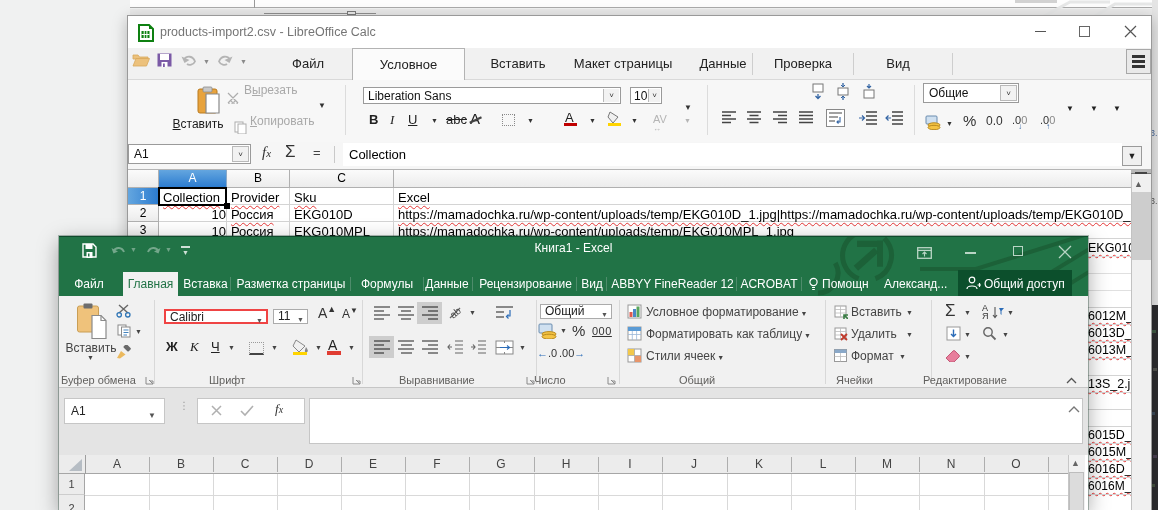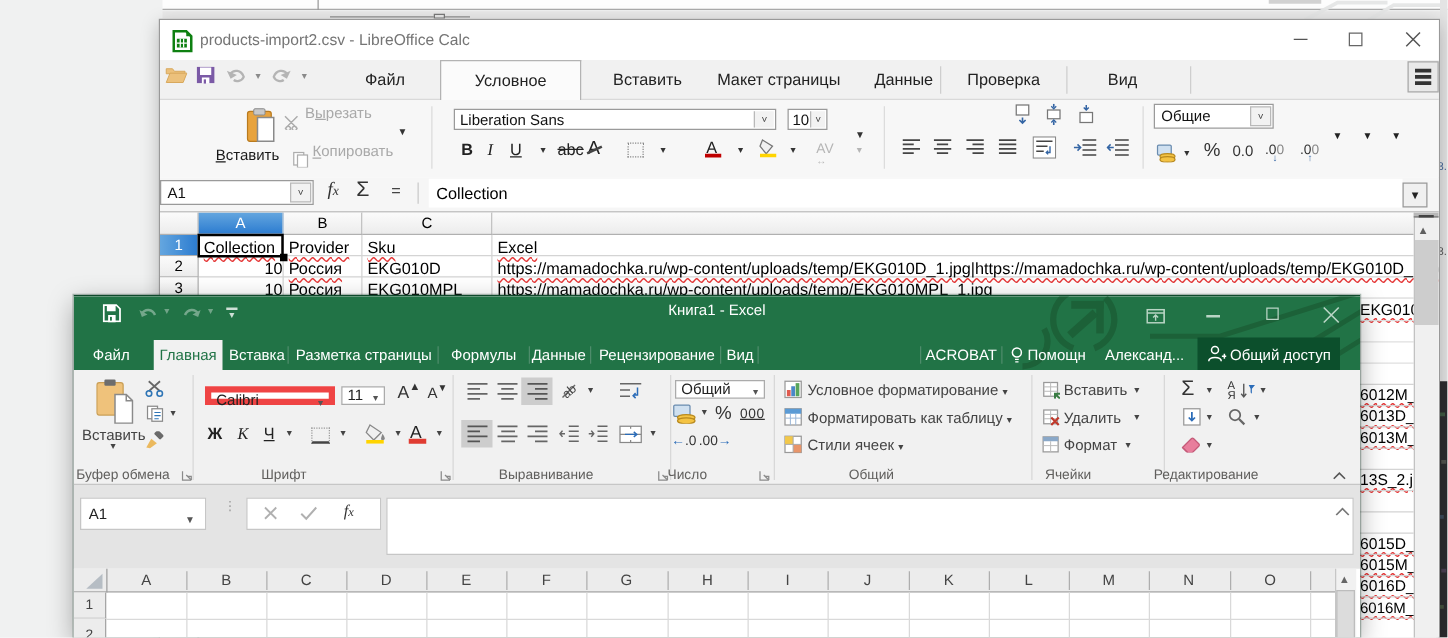--- a/index.html
+++ b/index.html
@@ -347,20 +347,21 @@
 
     <div class="abs" style="left:64px;top:35px;width:55px;height:24px;background:#f1f1f1;"></div>
     <div class="xltab" style="left:5px;width:50px;">Файл</div>
     <div class="xltab" style="left:64px;width:55px;color:#217346;">Главная</div>
     <div class="xltab" style="left:119px;width:55px;">Вставка</div>
     <div class="xltab" style="left:174px;width:116px;">Разметка страницы</div>
     <div class="xltab" style="left:293px;width:70px;">Формулы</div>
     <div class="xltab" style="left:363px;width:50px;">Данные</div>
     <div class="xltab" style="left:415px;width:103px;">Рецензирование</div>
     <div class="xltab" style="left:518px;width:30px;">Вид</div>
+    <div class="xltab" style="left:551px;width:125px;">ABBYY FineReader 12</div>
     <div class="xltab" style="left:679px;width:62px;">ACROBAT</div>
     <div class="xdiv" style="left:171px;"></div>
     <div class="xdiv" style="left:291px;"></div>
     <div class="xdiv" style="left:364px;"></div>
     <div class="xdiv" style="left:413px;"></div>
     <div class="xdiv" style="left:517px;"></div>
     <div class="xdiv" style="left:547px;"></div>
     <div class="xdiv" style="left:677px;"></div>
     <div class="xdiv" style="left:742px;"></div>
     <svg class="abs" style="left:749px;top:40px;" width="11" height="15" viewBox="0 0 11 15">
@@ -402,21 +403,21 @@
           <rect x="7.5" y="0.5" width="7" height="4.5" rx="1" transform="rotate(45 11 3)" fill="#6a6a6a"></rect>
           <path d="M1 13 L5 6 L9.5 9.5 L4 13.5 z" fill="#ebb95e"></path>
         </svg>
     <div class="glabel" style="left:2px;width:84px;">Буфер обмена</div>
     <svg class="launch" style="left:86px;" viewBox="0 0 9 9">
           <path d="M1 1 v7 h7 M5 5 h3 v3" stroke="#8a8a8a" fill="none"></path>
           <path d="M4 4 l4 4" stroke="#8a8a8a"></path>
         </svg>
     <div class="gdiv" style="left:95px;"></div>
 
-    <div class="abs" style="left:105px;top:13px;width:104px;height:15px;background:#fff;border:5px solid #ef4444;font-size:12px;color:#222;line-height:13px;padding-left:4px;">Calibri<span class="abs" style="right:3px;top:3px;font-size:7px;color:#555;">▼</span></div>
+    <div class="abs" style="left:105px;top:13px;width:104px;height:15px;background:#fff;border:2px solid #ef4444;font-size:12px;color:#222;line-height:13px;padding-left:4px;">Calibri<span class="abs" style="right:3px;top:3px;font-size:7px;color:#555;">▼</span></div>
     <div class="abs" style="left:214px;top:13px;width:35px;height:15px;background:#fff;border:1px solid #ababab;font-size:12px;color:#222;line-height:13px;padding-left:4px;">11<span class="abs" style="right:3px;top:3px;font-size:7px;color:#555;">▼</span></div>
     <div class="abs" style="left:259px;top:8px;font-size:14px;color:#333;">A<span style="font-size:9px;vertical-align:6px;">▲</span></div>
     <div class="abs" style="left:283px;top:10px;font-size:12px;color:#333;">A<span style="font-size:8px;vertical-align:5px;">▼</span></div>
     <div class="abs" style="left:107px;top:43px;font-size:13px;font-weight:bold;color:#222;">Ж</div>
     <div class="abs" style="left:131px;top:43px;font-size:13px;font-style:italic;font-family:'Liberation Serif',serif;color:#222;">К</div>
     <div class="abs" style="left:152px;top:43px;font-size:13px;text-decoration:underline;color:#222;">Ч</div>
     <div class="abs" style="left:169px;top:48px;font-size:7px;color:#444;">▼</div>
     <div class="abs" style="left:190px;top:46px;width:15px;height:13px;border:1px dotted #9a9a9a;border-bottom:2px solid #444;"></div>
     <div class="abs" style="left:212px;top:48px;font-size:7px;color:#444;">▼</div>
     <svg class="abs" style="left:233px;top:43px;" width="18" height="16" viewBox="0 0 18 16">

